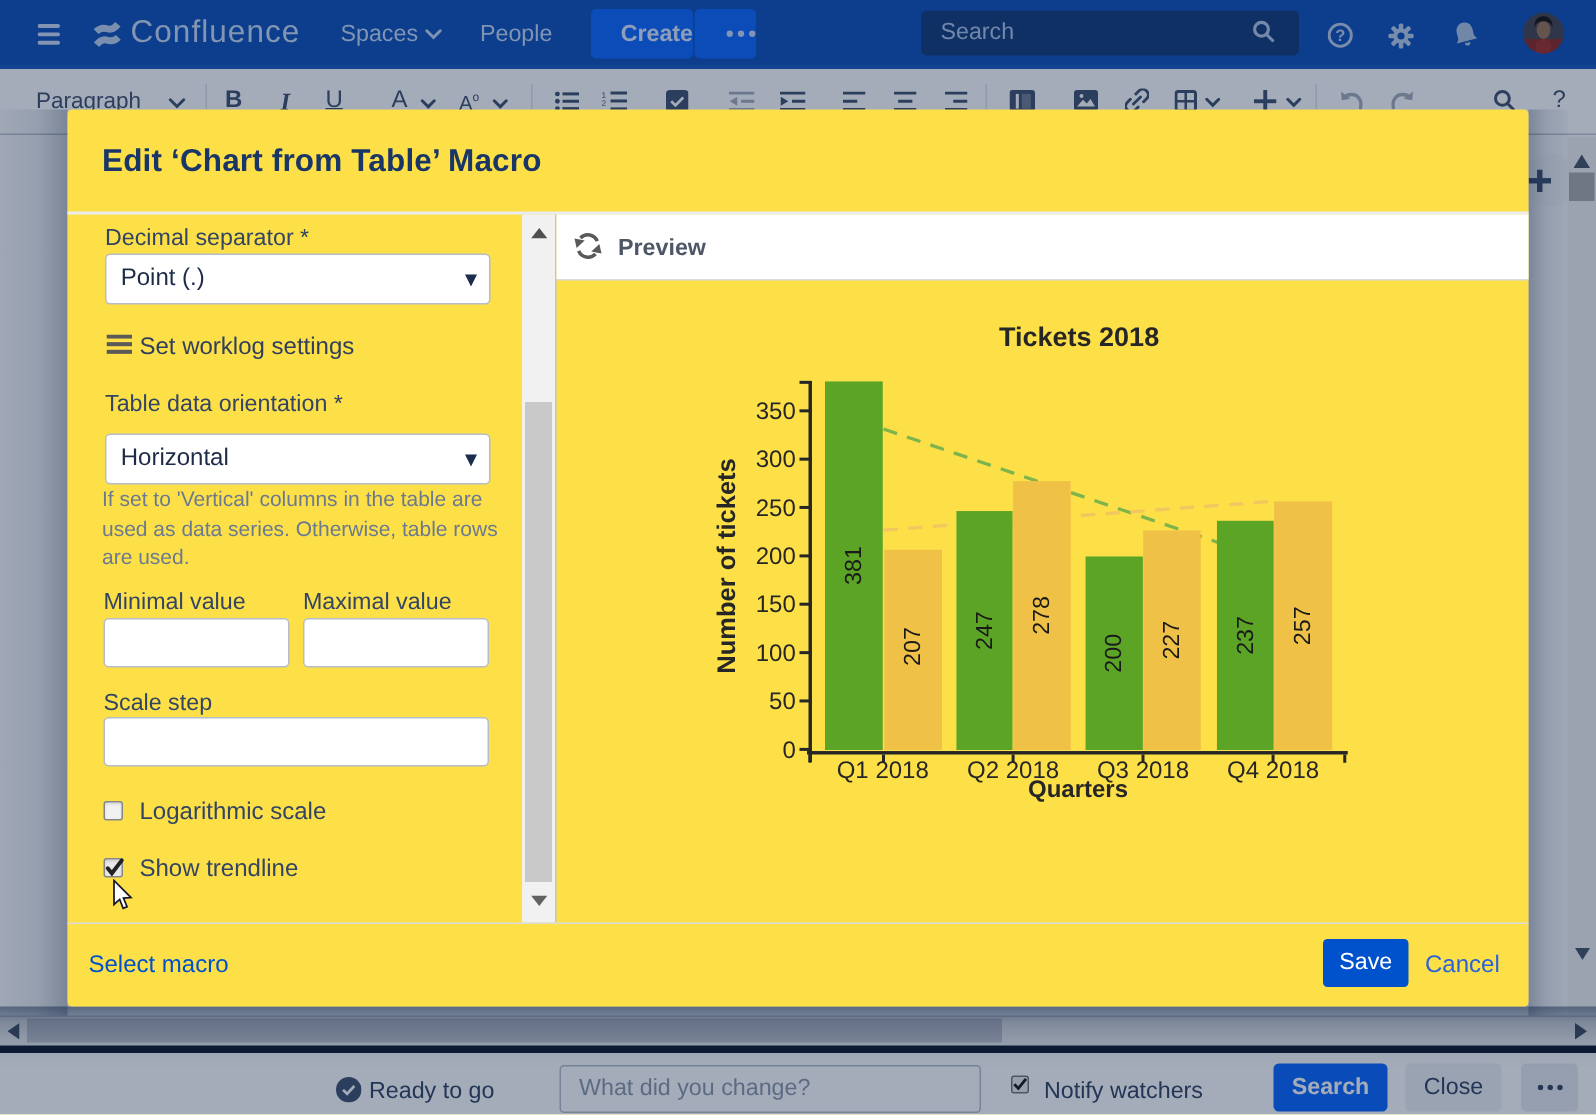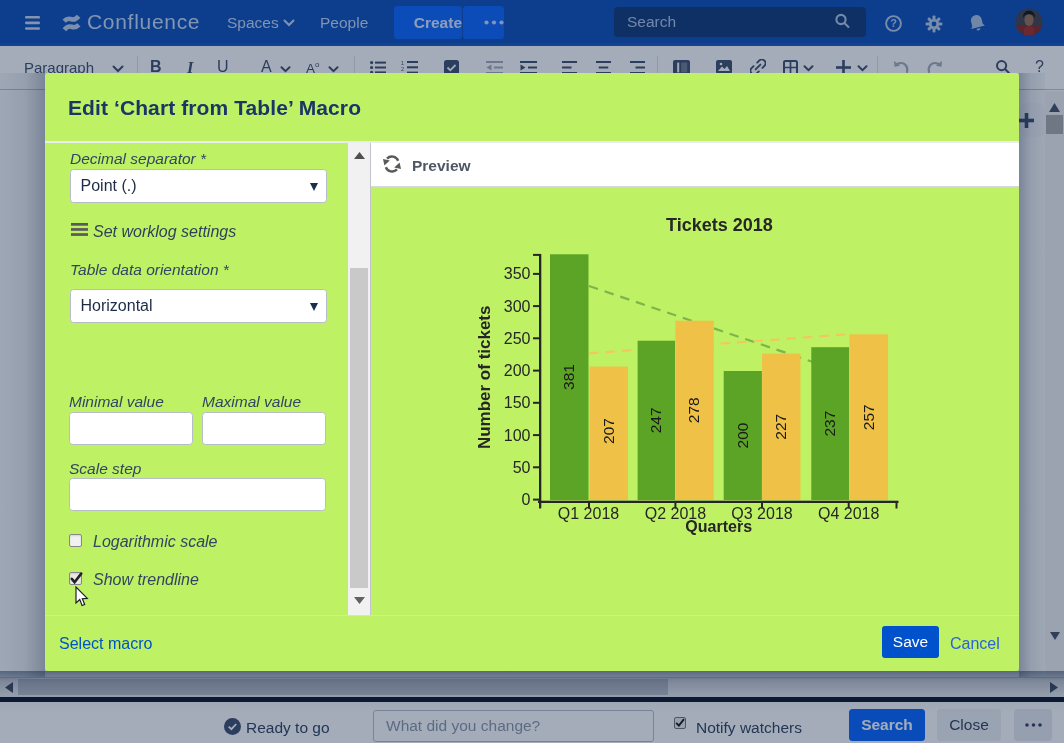--- a/index.html
+++ b/index.html
@@ -30,27 +30,27 @@
   #footer .btn { position:absolute; top:7px; height:32px; border-radius:3.5px; font-size:15.5px; text-align:center; }
 
   
   #vscroll { position:absolute; left:1045px; top:91px; width:19px; height:586px; background:#F1F1F1; z-index:1; }
   #vthumb { position:absolute; left:1046px; top:115px; width:17px; height:19px; background:#ACACAC; z-index:2; }
 
   
   #blanket { position:absolute; left:0; top:0; width:1064px; height:743px; background:rgba(9,30,66,0.37); z-index:10; }
 
   
-  #dialog { position:absolute; left:45px; top:73px; width:974px; height:598px; background:#bef264; border-radius:3px; z-index:20;padding-left:47px;
+  #dialog { position:absolute; left:45px; top:73px; width:974px; height:598px; background:#fde047; border-radius:3px; z-index:20;padding-left:47px;
              }
   #dlg-title { position:absolute; left:23px; top:23px; font-size:21px; font-weight:bold; color:#1A3667; letter-spacing:0.1px; }
   #dlg-hdiv { position:absolute; left:0; top:68px; width:974px; height:2px; background:#EBECF0; }
 
   
-  .flabel { position:absolute; font-size:15.5px; color:#344563;font-style:italic; }
+  .flabel { position:absolute; font-size:15.5px; color:#344563; }
   .fselect { position:absolute; left:24.5px; width:257px; height:34px; border:1px solid #B7BDC8; border-radius:3.5px; background:#fff; font-size:16px; color:#1D2B48; line-height:32px; padding-left:10px; }
   .fselect .tri { position:absolute; right:8px; top:13px; width:0; height:0; border-left:4.5px solid transparent; border-right:4.5px solid transparent; border-top:8px solid #1B2C4C; }
   .finput { position:absolute; height:33px; border:1px solid #B7BDC8; border-radius:3.5px; background:#fff; }
   .fhelp { position:absolute; left:23px; font-size:14px; color:#6C7A90; line-height:19.6px; }
   .cb { position:absolute; width:13px; height:13px; border:1px solid #878787; border-radius:2px; background:#F1F1F1; box-shadow:inset 0 1px 2px rgba(0,0,0,0.12); }
 
   
   #psb { position:absolute; left:303px; top:70px; width:22px; height:472px; background:#F1F1F1; }
   #psb-thumb { position:absolute; left:305px; top:195px; width:18px; height:320px; background:#C9C9C9; }
   #pdivider { position:absolute; left:325px; top:70px; width:1px; height:472px; background:#C1C4CA; }
@@ -343,20 +343,21 @@
   <svg class="abs" style="left:25.5px;top:149.5px" width="17" height="13" viewBox="0 0 17 13">
       <g fill="#5A5A5A">
         <rect width="17" height="2.7"></rect>
         <rect y="5.1" width="17" height="2.7"></rect>
         <rect y="10.2" width="17" height="2.7"></rect>
       </g>
     </svg>
   <div class="flabel" style="left:48px;top:150px;font-size:16px;color:#2F3F5C;">Set worklog settings</div>
   <div class="flabel" style="left:25px;top:188px;">Table data orientation *</div>
   <div class="fselect" style="top:200px;margin-top:16px;">Horizontal<span class="tri"></span></div>
+  <div class="fhelp" style="top:250px;">If set to 'Vertical' columns in the table are<br>used as data series. Otherwise, table rows<br>are used.</div>
   <div class="flabel" style="left:24px;top:320px;">Minimal value</div>
   <div class="flabel" style="left:157px;top:320px;">Maximal value</div>
   <div class="finput" style="left:24px;top:338.5px;width:124px;"></div>
   <div class="finput" style="left:157px;top:338.5px;width:124px;"></div>
   <div class="flabel" style="left:24px;top:387px;">Scale step</div>
   <div class="finput" style="left:24px;top:404.5px;width:257px;"></div>
   <div class="cb" style="left:24px;top:461px;"></div>
   <div class="flabel" style="left:48px;top:460px;font-size:16px;">Logarithmic scale</div>
   <div class="cb" style="left:24px;top:499px;background:#E9E9E9;">
     <svg width="15" height="14" viewBox="0 0 15 14" style="display:block;margin:-1px 0 0 -1px;overflow:visible;">

